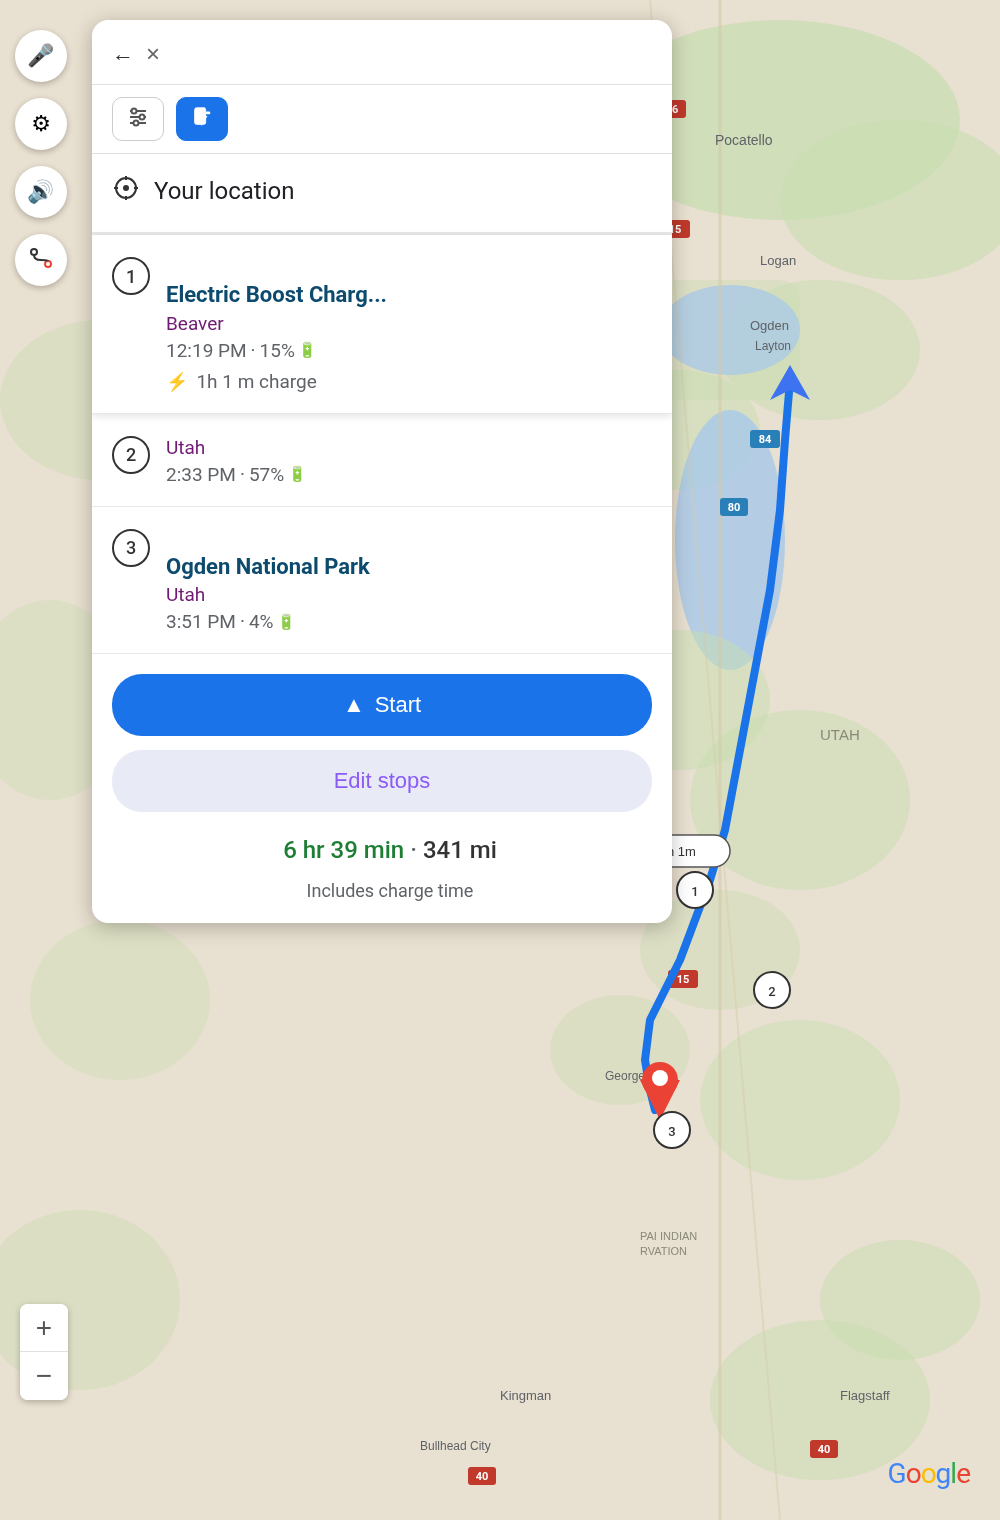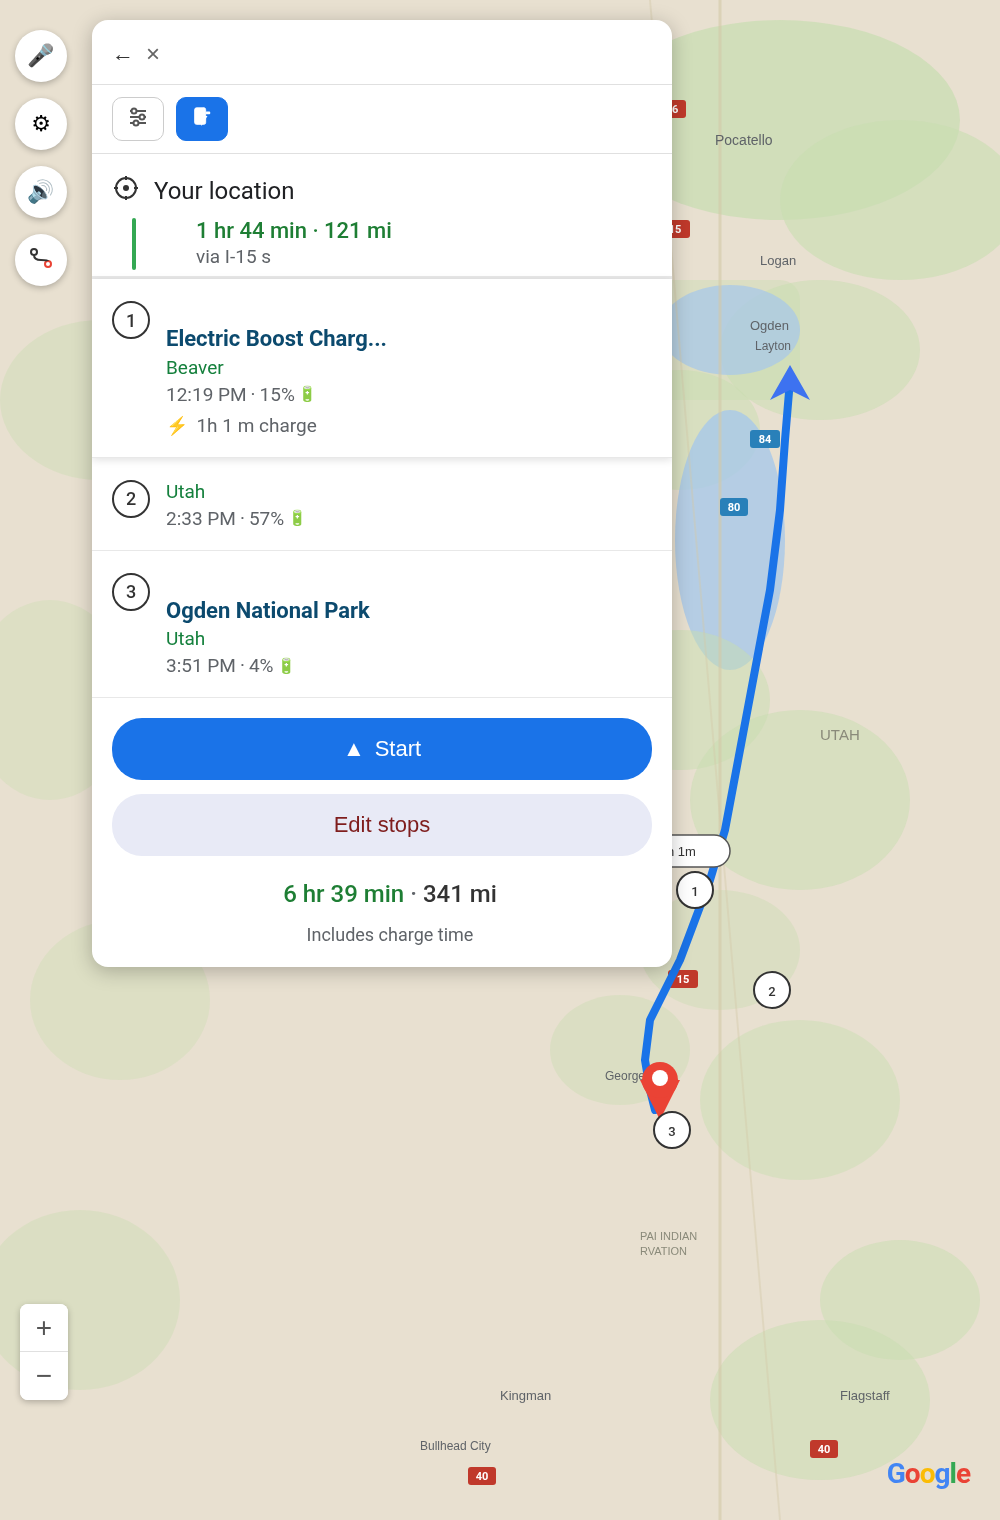--- a/index.html
+++ b/index.html
@@ -122,21 +122,21 @@
     }
 
     .filter-tab.active {
       background: #1a73e8;
       border-color: #1a73e8;
       color: white;
     }
 
     
     .your-location-section {
-      padding: 20px 20px 6px 20px;
+      padding: 20px 20px 14px 20px;
       border-bottom: 3px solid #e8e8e8;
     }
 
     .location-header {
       display: flex;
       align-items: center;
       gap: 14px;
       margin-bottom: 10px;
     }
 
@@ -211,21 +211,21 @@
     .stop-name {
       font-size: 22px;
       font-weight: 700;
       color: #0c4a6e;
       line-height: 1.3;
       margin-top: 26px;
     }
 
     .stop-region {
       font-size: 19px;
-      color: #15803d;
+      color: #701a75;
       margin-top: 2px;
     }
 
     .stop-meta {
       font-size: 19px;
       color: #5f6368;
       margin-top: 4px;
       display: flex;
       align-items: center;
       gap: 4px;
@@ -264,21 +264,21 @@
       align-items: center;
       justify-content: center;
       gap: 10px;
       margin-bottom: 14px;
     }
 
     .edit-stops-btn {
       width: 100%;
       padding: 18px;
       background: #e8eaf6;
-      color: #7f1d1d;
+      color: #8b5cf6;
       border: none;
       border-radius: 30px;
       font-size: 22px;
       font-weight: 500;
       cursor: pointer;
       display: flex;
       align-items: center;
       justify-content: center;
     }
 
@@ -340,21 +340,21 @@
     }
     .zoom-btn:last-child { border-bottom: none; }
 
     
     .google-logo {
       position: absolute;
       bottom: 30px;
       right: 30px;
       z-index: 10;
       font-size: 28px;
-      font-weight: bold;
+      font-weight: normal;
       letter-spacing: -1px;
       margin-left: 13px;
     }
     .g-blue { color: #4285F4; }
     .g-red { color: #EA4335; }
     .g-yellow { color: #FBBC05; }
     .g-green { color: #34A853; }
   </style>
 </head>
 <body>
@@ -510,30 +510,20 @@
           <circle cx="14" cy="14" r="10" stroke="#333" stroke-width="2" fill="none"></circle>
           <circle cx="14" cy="14" r="3" fill="#333"></circle>
           <line x1="14" y1="2" x2="14" y2="6" stroke="#333" stroke-width="2"></line>
           <line x1="14" y1="22" x2="14" y2="26" stroke="#333" stroke-width="2"></line>
           <line x1="2" y1="14" x2="6" y2="14" stroke="#333" stroke-width="2"></line>
           <line x1="22" y1="14" x2="26" y2="14" stroke="#333" stroke-width="2"></line>
         </svg>
       </span>
       <span class="location-title">Your location</span>
     </div>
-    <div class="route-line-indicator">
-      <div class="green-line"></div>
-      <div class="route-info">
-        <div class="route-time-dist">
-          <span>1 hr 44 min</span>
-          <span>· 121 mi</span>
-        </div>
-        <div class="route-via">via I-15 s</div>
-      </div>
-    </div>
   </div>
 
   <div class="stop-item" style="background: white; box-shadow: 0 2px 8px rgba(0,0,0,0.12); margin: 0; position: relative; z-index: 2;">
     <div class="stop-number">
       <span>1</span>
     </div>
     <div class="stop-details">
       <div class="stop-name">Electric Boost Charg...</div>
       <div class="stop-region">Beaver</div>
       <div class="stop-meta">

